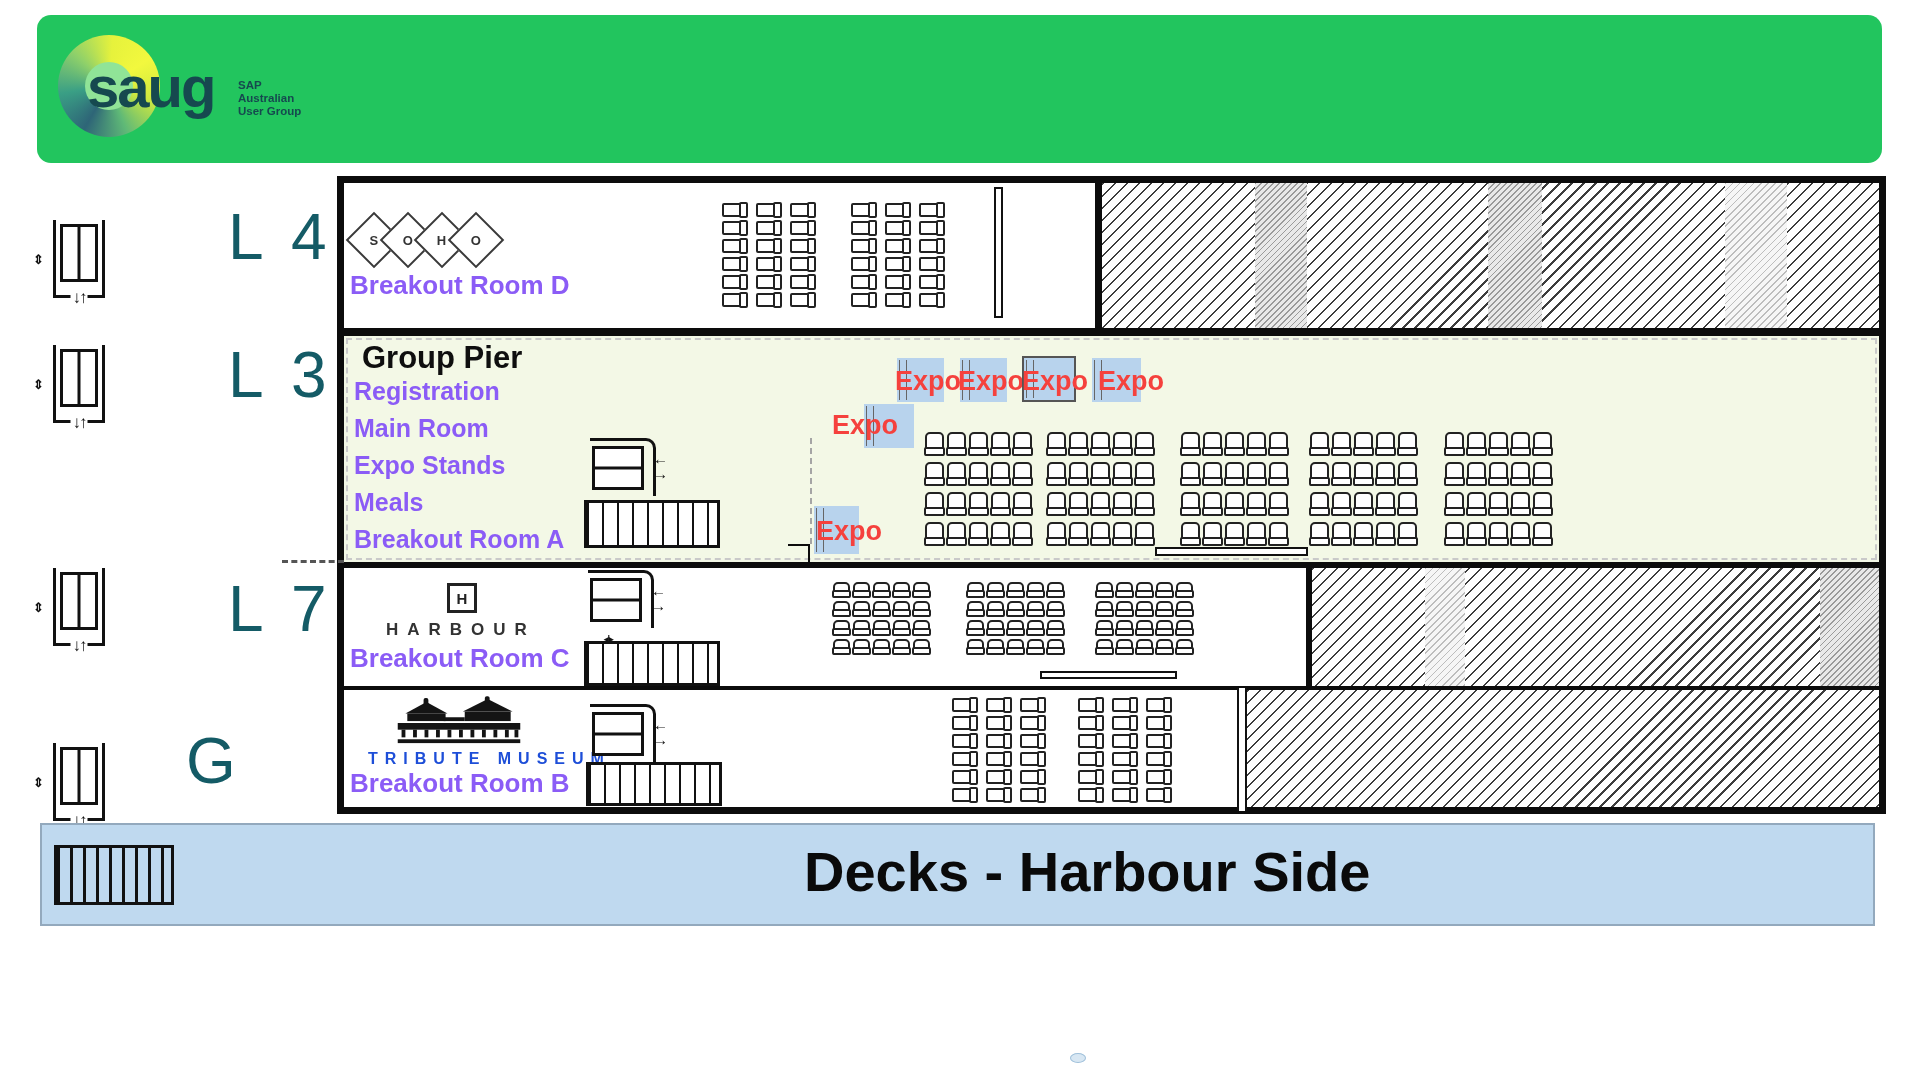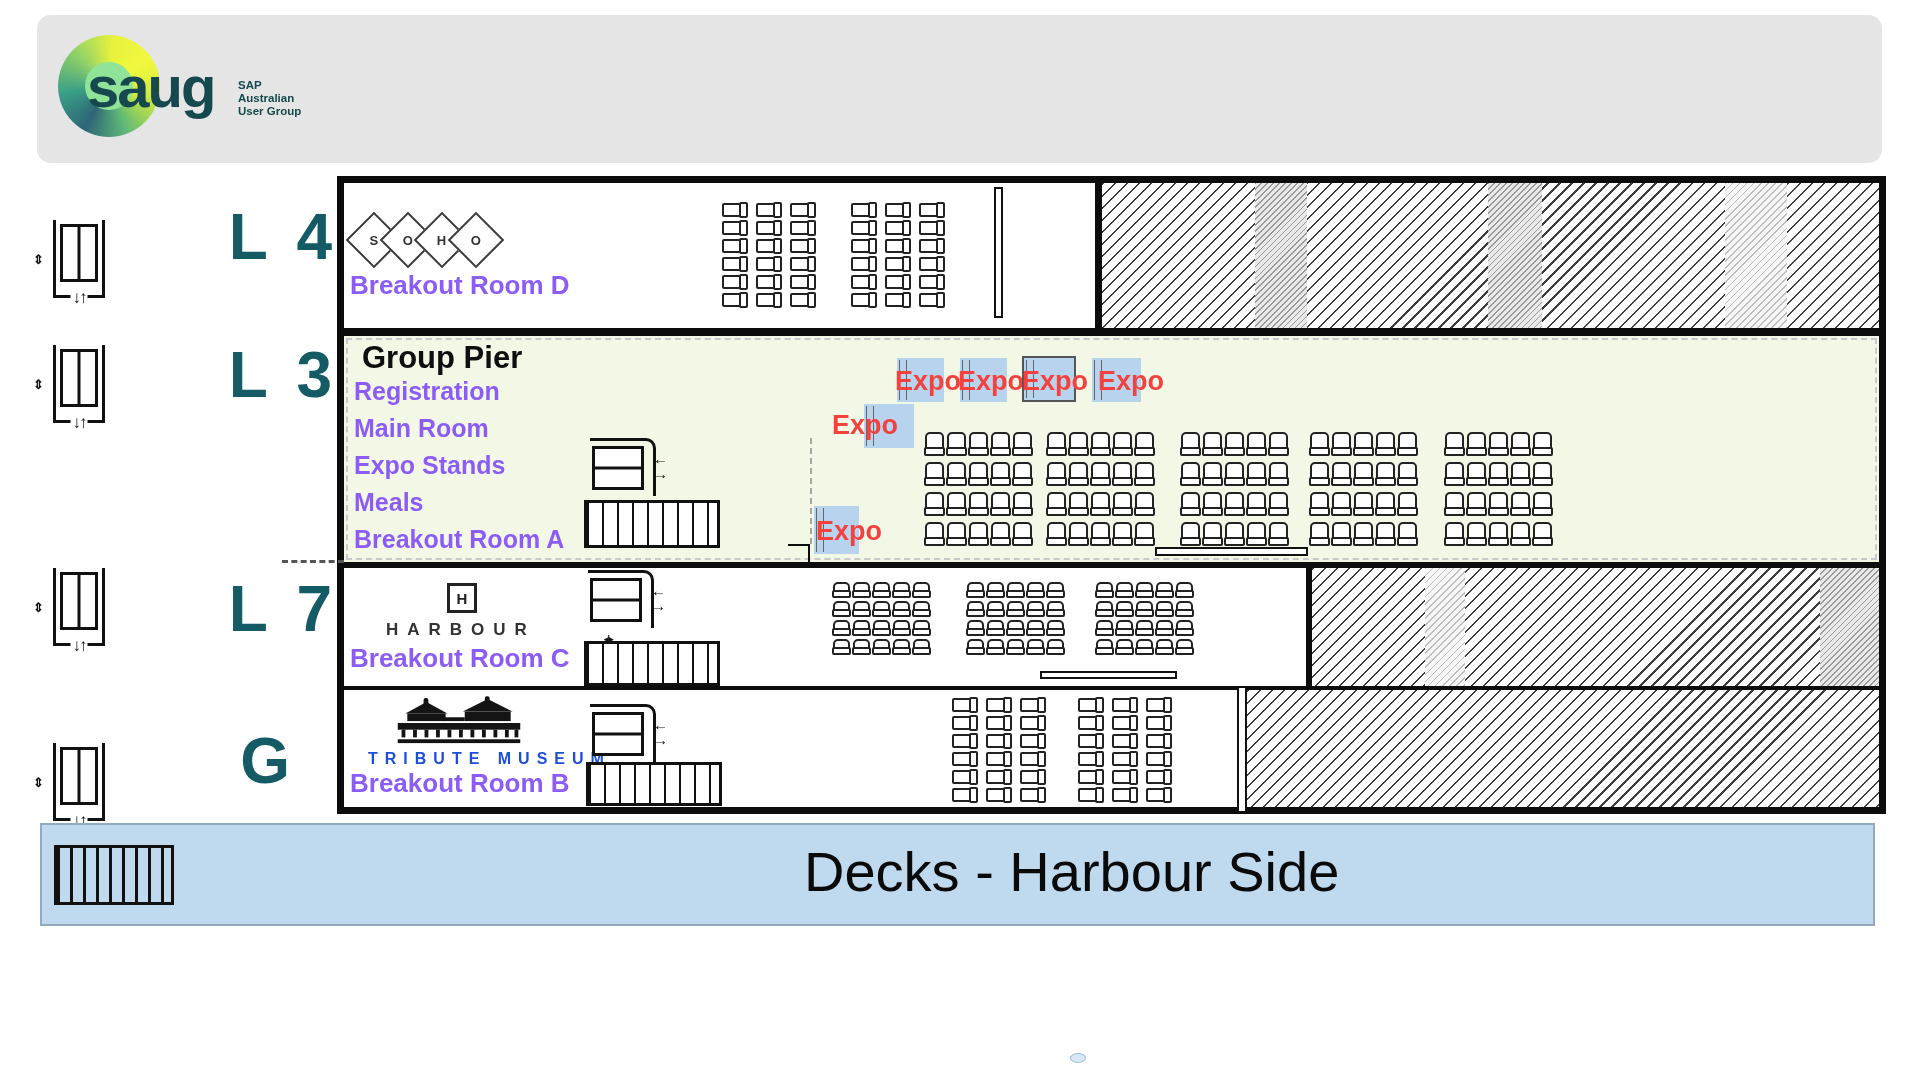--- a/index.html
+++ b/index.html
@@ -1,39 +1,39 @@
 <!DOCTYPE html>
 <html><head>
 <meta charset="utf-8">
 <style>
   *{margin:0;padding:0;box-sizing:border-box}
   body{position:relative;width:1920px;height:1080px;background:#fff;
        font-family:"Liberation Sans",sans-serif;overflow:hidden;color:#111}
   .abs{position:absolute}
 
   
-  .banner{background:#e5e5e5;border-radius:14px}
+  .banner{background:#22c55e;border-radius:14px}
   .ring{border-radius:50%;
         background:conic-gradient(from 210deg,#2e6577,#3a9f85,#8ed06a,#e6f23c,#f2f83e,#cfe93f,#5fb977,#2e6577)}
   .ring::after{content:"";position:absolute;inset:27px;border-radius:50%;background:#90e497}
   .saug-text{font-size:58px;font-weight:800;letter-spacing:-2px;color:#16494f}
   .saug-sub{font-size:11.5px;font-weight:700;line-height:13px;color:#16494f}
   .main-title{font-size:40px;font-weight:800;letter-spacing:1px;color:#1c3a45;white-space:nowrap}
 
   
   .frame{border:7px solid #0c0c0c;background:#fff}
   .blackbar{background:#0c0c0c}
   .l3band{background:#f3f8e6;outline:2px dashed #c9c9c9;outline-offset:-4px}
   .hatch{background:repeating-linear-gradient(135deg,#3d3d3d 0 1.6px,transparent 1.6px 8.5px)}
   .hatch-gray{background:repeating-linear-gradient(135deg,#9a9a9a 0 1.2px,#e9e9e9 1.2px 4.2px)}
   .hatch-light{background:repeating-linear-gradient(135deg,#bdbdbd 0 1.2px,#f6f6f6 1.2px 5px)}
   .gchannel{background:#fff;border-left:2px solid #111;border-right:2px solid #111}
 
   
-  .lvl{width:110px;text-align:right;font-size:64px;font-weight:700;
+  .lvl{width:110px;text-align:left;font-size:64px;font-weight:400;
        letter-spacing:6px;color:#145b66;white-space:nowrap}
 
   
   .lift-l{width:68px;height:88px}
   .lift-l .bracket{position:absolute;left:8px;top:0;width:52px;height:78px;
         border:3px solid #111;border-top:none}
   .lift-l .doors{position:absolute;left:15px;top:4px;width:38px;height:58px;
         border:3px solid #111;background:#fff}
   .lift-l .doors::after{content:"";position:absolute;left:50%;top:0;bottom:0;width:3px;
         background:#111;transform:translateX(-50%)}
@@ -96,21 +96,21 @@
         background:#fff;position:relative}
   .chair-r::after{content:"";position:absolute;right:-2px;top:-3px;bottom:-3px;width:5px;
         border:2px solid #222;border-radius:2px;background:#fff}
 
   .stage{background:#fff;border:2px solid #111}
   .dash-v{border-left:2px dashed #a5a5a5}
   .dash-h{border-top:3px dashed #555}
 
   
   .decks{background:#bfd9ef;border:2px solid #93a9bd}
-  .decks-lbl{font-size:56px;font-weight:400;color:#0a0a0a;white-space:nowrap}
+  .decks-lbl{font-size:56px;font-weight:700;color:#0a0a0a;white-space:nowrap}
   .decks-stairs{border:3px solid #111;background:
       repeating-linear-gradient(90deg,#111 0 3px,transparent 3px 13px);background-color:#bfd9ef}
   .artifact{border:1px solid #9fc0da;background:#d8e7f3;border-radius:50%}
 </style>
 </head>
 <body>
 
 <div class="abs banner" style="left:37px;top:15px;width:1845px;height:148px">
   <div class="abs ring" style="left:21px;top:20px;width:102px;height:102px"></div>
   <div class="abs saug-text" style="left:50px;top:38px">saug</div>

